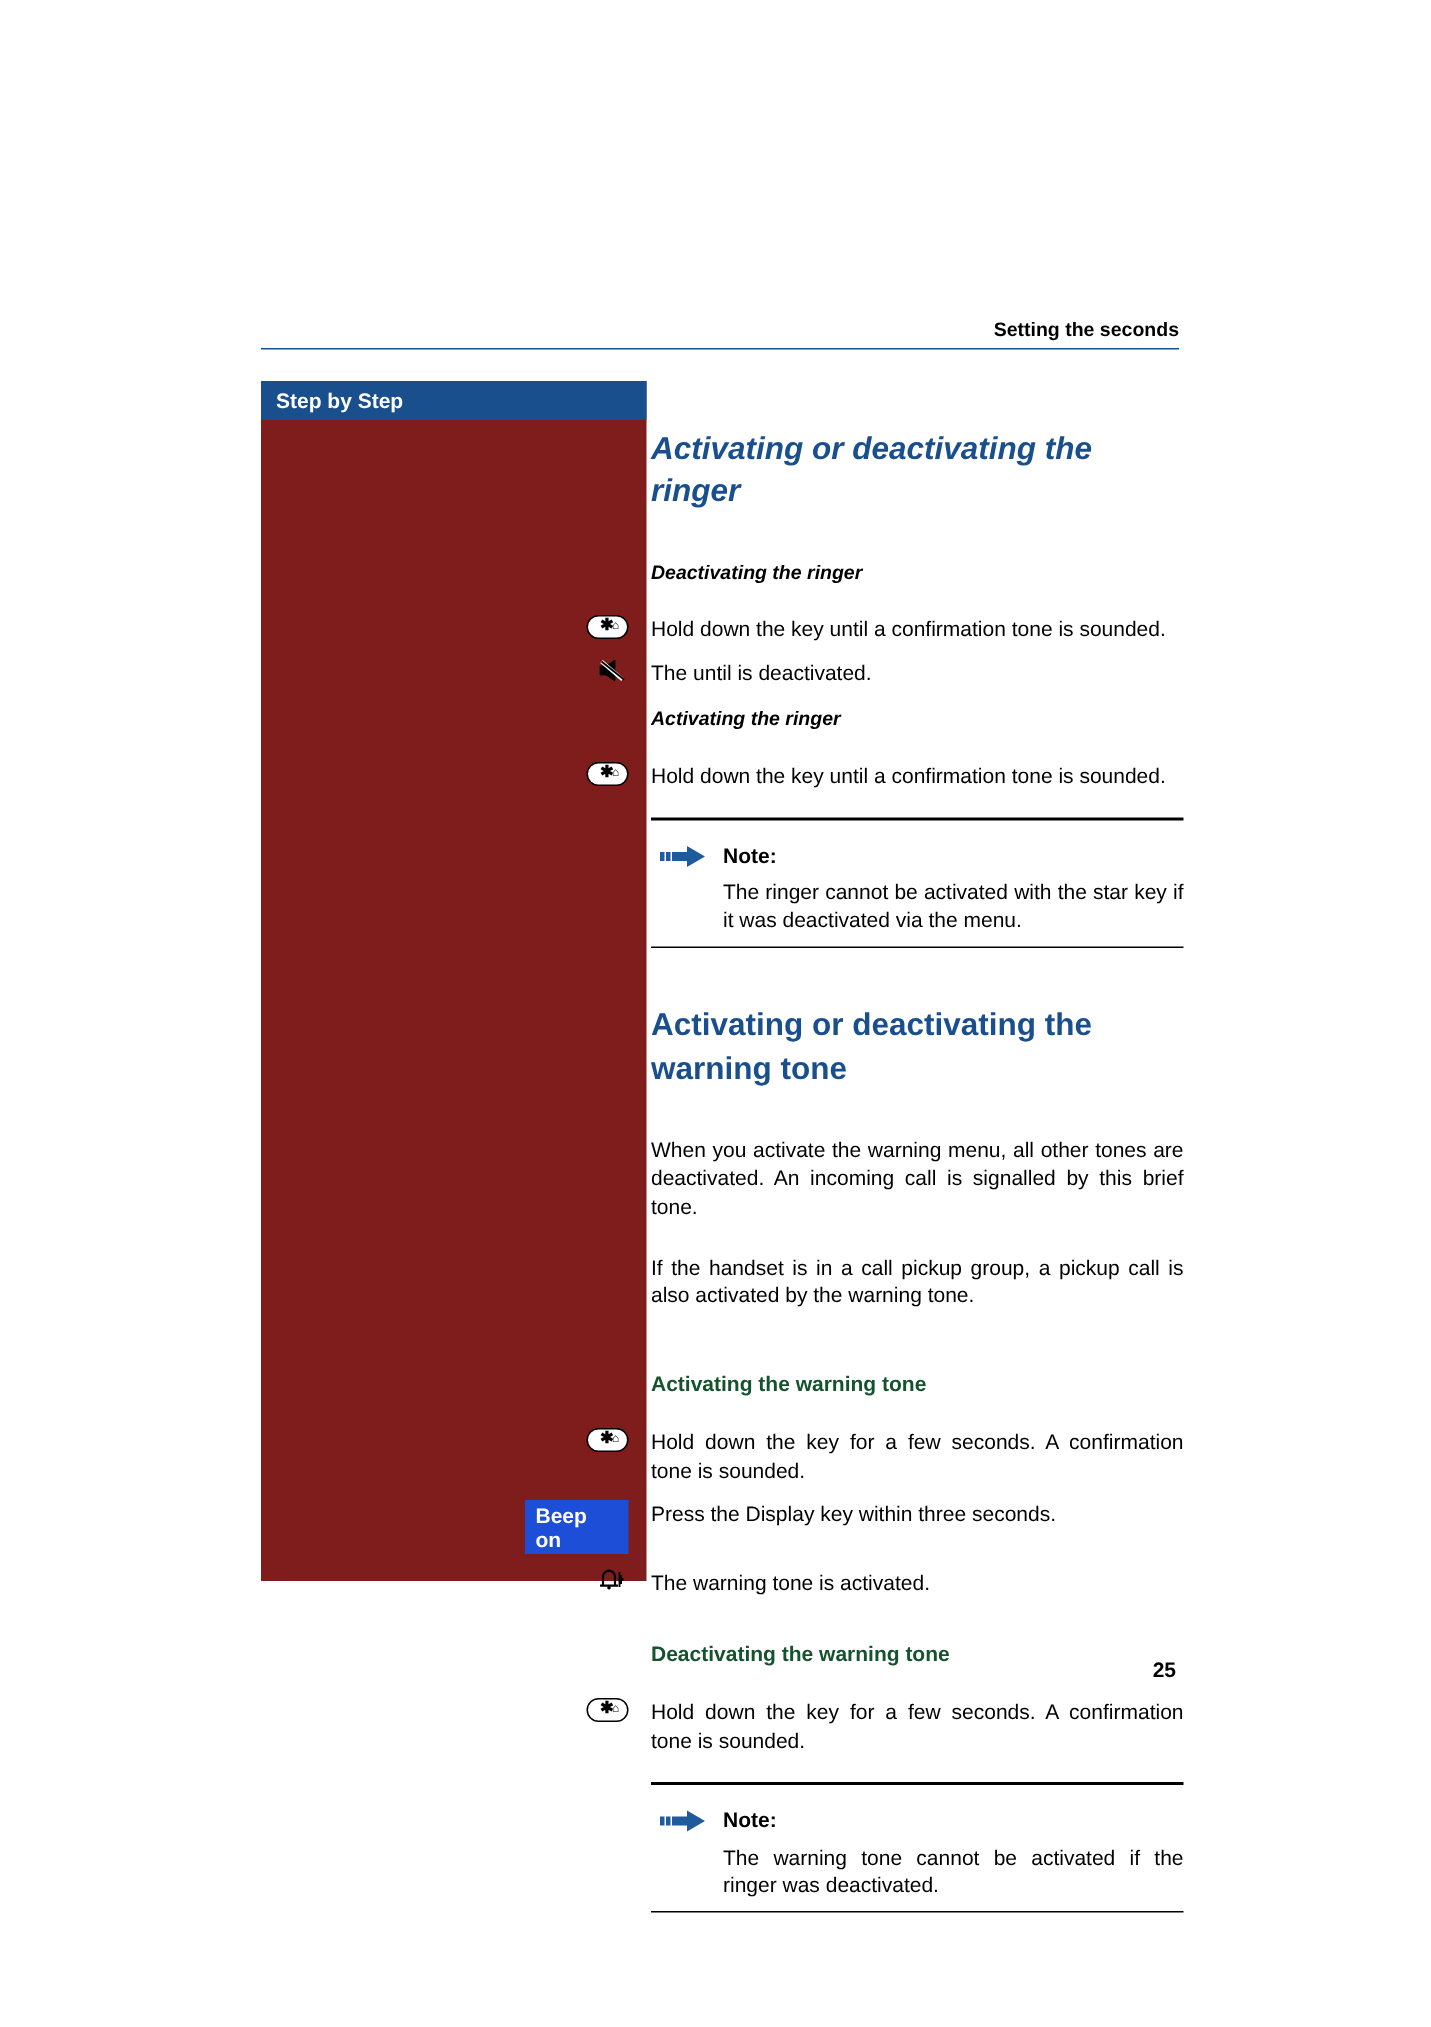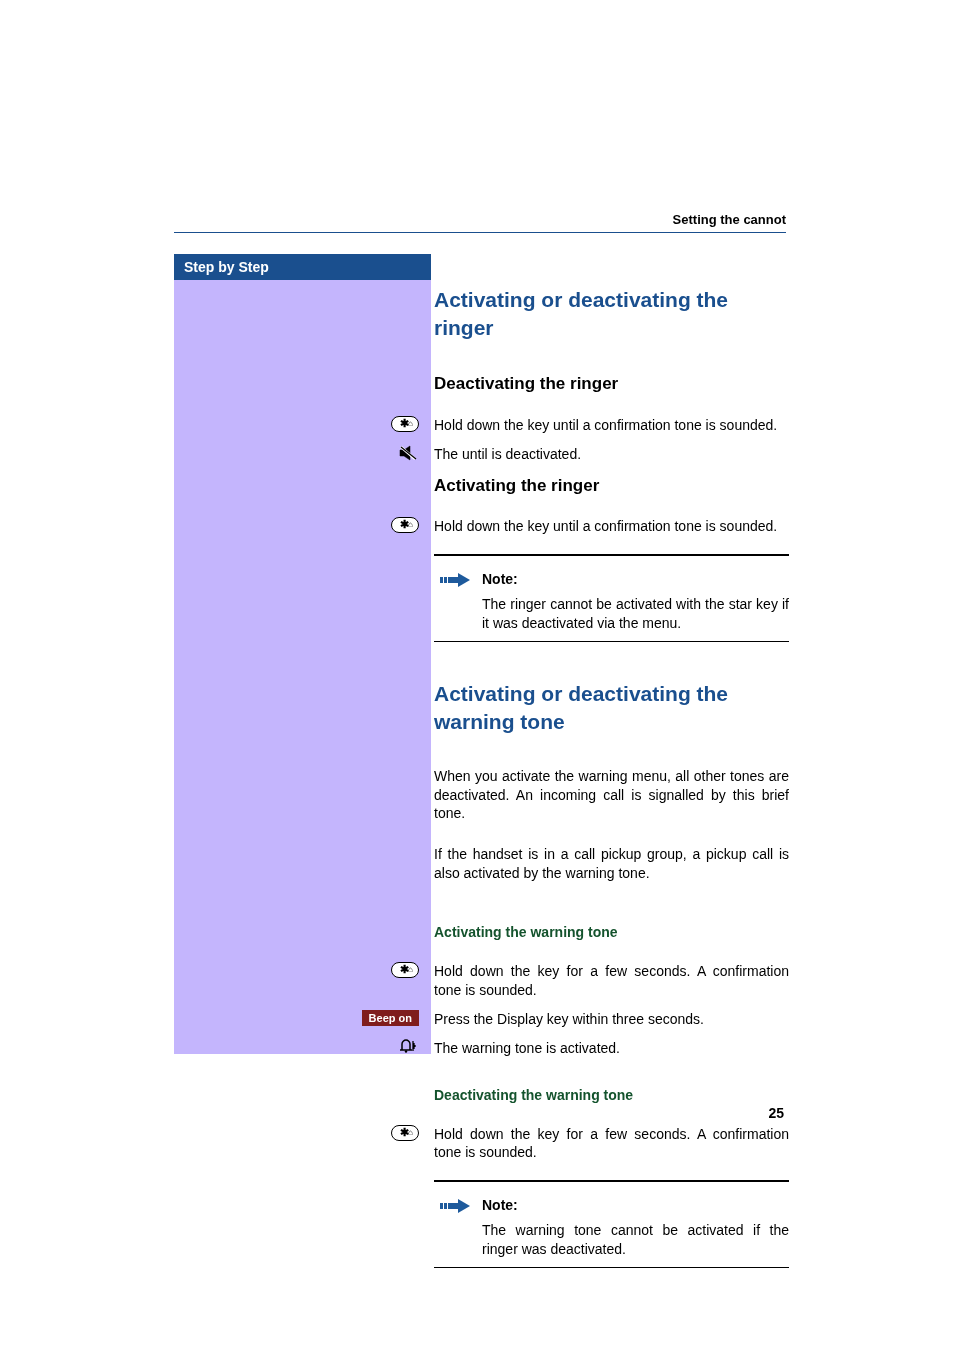--- a/index.html
+++ b/index.html
@@ -32,21 +32,21 @@
       right: 168px;
       border-top: 1.5px solid #1a4f8e;
     }
     
     .sidebar {
       position: absolute;
       top: 254px;
       left: 174px;
       width: 257px;
       height: 800px;
-      background: #c4b5fd;
+      background: #7f1d1d;
     }
     
     .sidebar-header {
       background: #1a4f8e;
       color: #ffffff;
       font-size: 14px;
       font-weight: bold;
       padding: 5px 10px;
     }
     
@@ -61,23 +61,24 @@
       color: #1a4f8e;
       font-size: 21px;
       font-weight: bold;
       margin-top: 36px;
       margin-bottom: 20px;
       line-height: 1.35;
     }
     
     .sub-heading-bold {
       font-weight: bold;
-      font-size: 17px;
+      font-size: 13px;
       margin-bottom: 10px;
       color: #000;
+      font-style: italic;
     }
     
     .sub-heading-blue {
       font-weight: bold;
       font-size: 14px;
       color: #14532d;
       margin-bottom: 10px;
       margin-top: 18px;
     }
     
@@ -129,24 +130,24 @@
       min-width: 24px;
       text-align: center;
     }
     
     .ringer-off-icon {
       display: inline-block;
     }
     
     .display-key {
       display: inline-block;
-      background: #7f1d1d;
+      background: #1d4ed8;
       color: #fff;
       padding: 2px 7px;
-      font-size: 11px;
+      font-size: 14px;
       font-weight: bold;
     }
     
     .note-box {
       border-top: 2px solid #000;
       border-bottom: 1px solid #000;
       margin-top: 8px;
       margin-bottom: 14px;
       padding: 14px 0 8px 0;
       display: flex;
@@ -187,33 +188,33 @@
     
     .warning-icon-wrap {
       display: inline-flex;
       align-items: center;
       gap: 2px;
     }
   </style>
 </head>
 <body>
 
-<div class="running-header">Setting the cannot</div>
+<div class="running-header">Setting the seconds</div>
 <div class="header-rule"></div>
 
 <div class="sidebar">
   <div class="sidebar-header">Step by Step</div>
 </div>
 
 <div class="content">
   <div class="content-col">
 
     <div class="step-row">
       <div class="step-icon"></div>
-      <h2 class="section-heading" style="margin-top: 32px;">Activating or deactivating the ringer</h2>
+      <h2 class="section-heading" style="margin-top: 32px; font-style: italic;">Activating or deactivating the ringer</h2>
     </div>
 
     <div class="step-row">
       <div class="step-icon"></div>
       <div class="step-text">
         <div class="sub-heading-bold">Deactivating the ringer</div>
       </div>
     </div>
 
     <div class="step-row">

